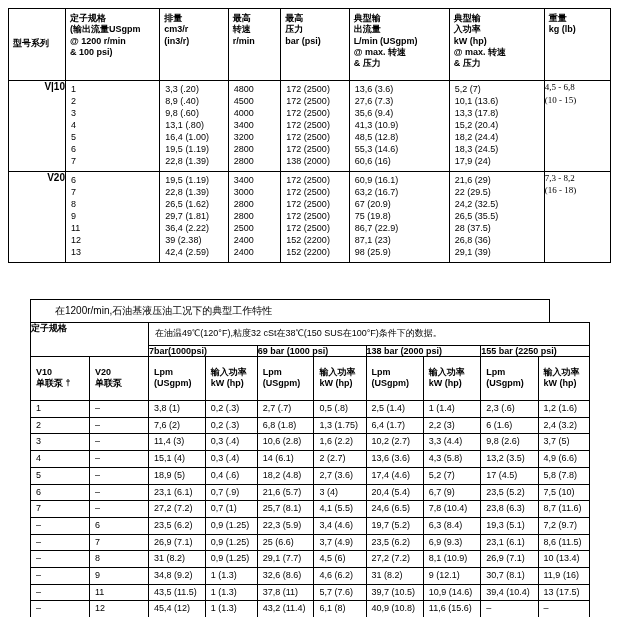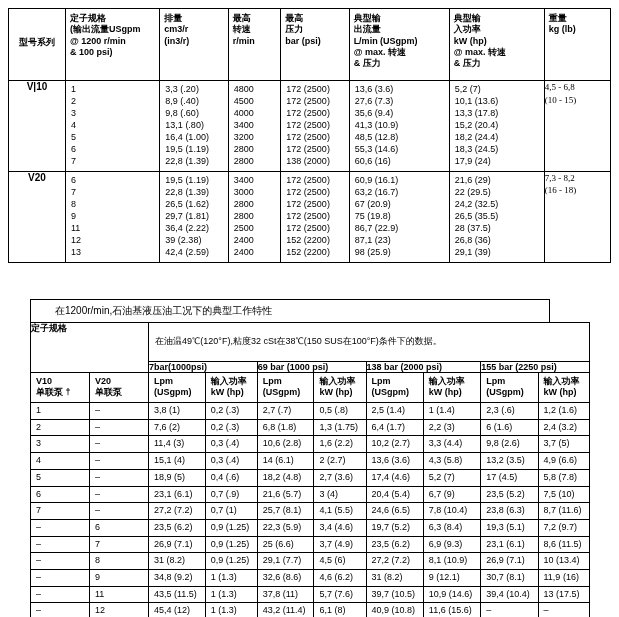--- a/index.html
+++ b/index.html
@@ -13,42 +13,42 @@
   }
   .page{position:relative;width:619px;height:617px;}
 
   
   .t1{position:absolute;left:8px;top:8px;width:603px;border-collapse:collapse;}
   .t1 th,.t1 td{border:1px solid #000;padding:0;vertical-align:top;}
   .t1 thead th{
     font-weight:bold;font-size:9px;line-height:1.25;
     padding:4px 4px 5px 4px;text-align:left;vertical-align:top;height:62px;
   }
-  .t1 thead th.center{text-align:center;vertical-align:middle;font-family:Liberation Mono, monospace;}
-  .series{font-weight:bold;font-size:10px;text-align:center;vertical-align:middle;}
+  .t1 thead th.center{vertical-align:middle;}
+  .series{font-weight:bold;font-size:10px;text-align:right;vertical-align:middle;}
   .t1 td.datacell{padding:3px 5px;}
   .t1 td.datacell div{line-height:1.33;white-space:nowrap;}
   .weightcell{text-align:left;vertical-align:middle;padding-left:6px;font-family:Liberation Serif, serif;}
   .weightcell div{line-height:1.4;white-space:nowrap;}
 
   
   .title2{
     position:absolute;left:30px;top:299px;width:470px;
     border:1px solid #000;padding:4px 24px;
     font-size:10px;font-weight:normal;background:#fff;
   }
 
   
   .t2{position:absolute;left:30px;top:322px;width:560px;border-collapse:collapse;}
   .t2 td,.t2 th{border:1px solid #000;padding:0;vertical-align:top;}
   .t2 .note{
-    font-size:9px;font-weight:normal;padding:13px 6px;line-height:1.3;
+    font-size:9px;font-weight:normal;padding:5px 6px;line-height:1.3;
   }
   .t2 .hd{
-    font-weight:bold;font-size:9px;padding:3px 5px;line-height:1.3;vertical-align:top;
+    font-weight:bold;font-size:9px;padding:10px 5px;line-height:1.3;vertical-align:top;
   }
   .t2 .dc{font-size:9px;padding:2px 5px;line-height:1.3;white-space:nowrap;}
   .hdr-pressure{font-weight:bold;font-size:9px;padding:3px 5px;margin-left:20px;}
   .spec-label{font-weight:bold;font-size:9px;padding:3px 5px;line-height:1.3;}
 </style>
 </head>
 <body>
 
 <div class="page">
 

